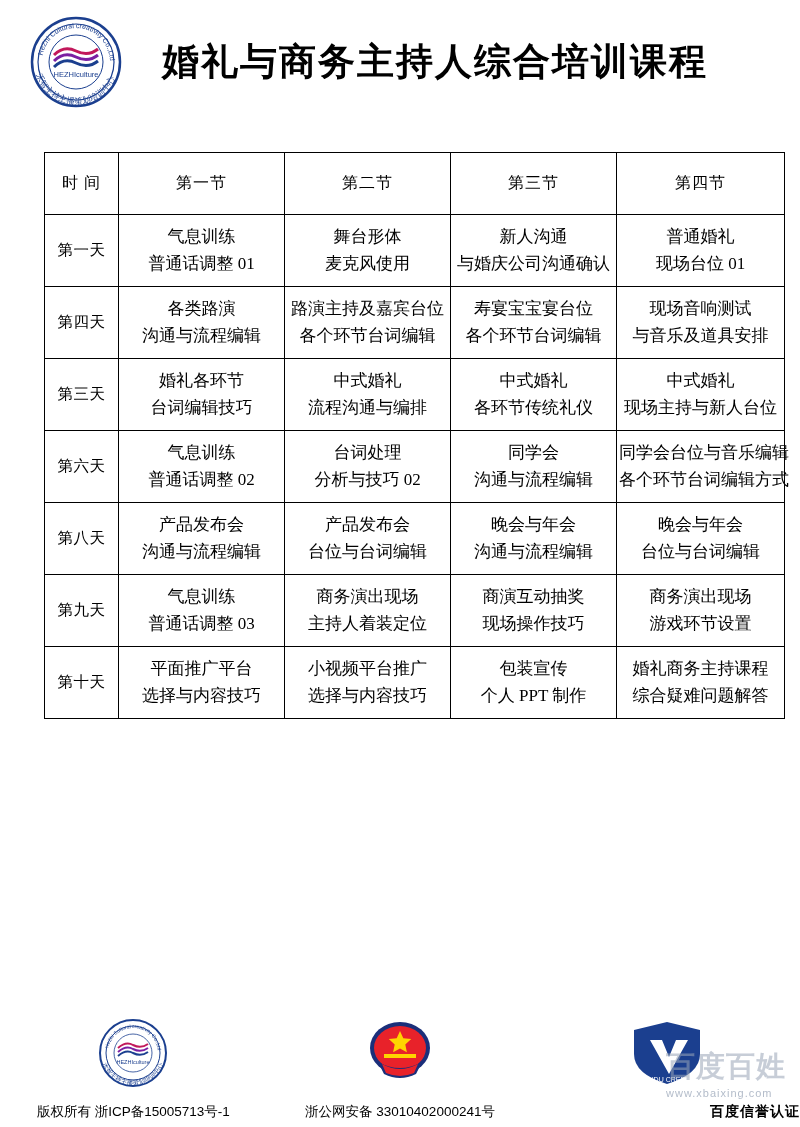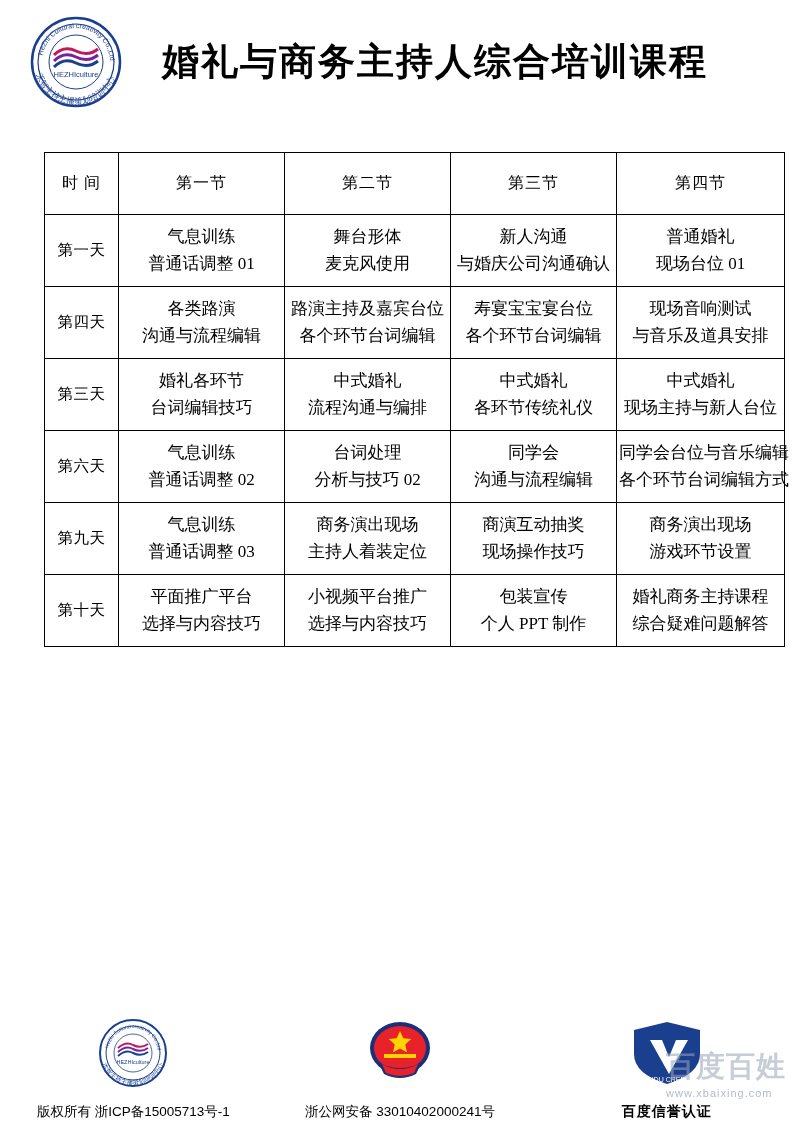--- a/index.html
+++ b/index.html
@@ -127,21 +127,21 @@
     font-family: "Liberation Sans", sans-serif;
     letter-spacing: 1px;
   }
   .wm-sub {
     font-size: 11px;
     color: #9aa6b8;
     opacity: .75;
     font-family: Liberation Sans, sans-serif;
     letter-spacing: 1px;
   }
-  .baidu-wrap { position: relative; }
+  .baidu-wrap { position: relative; text-align: right; }
 </style>
 </head>
 <body>
 
 <div class="header">
   <div class="logo">
     <svg width="124" height="94" viewBox="0 0 124 94" xmlns="http://www.w3.org/2000/svg">
       <circle cx="62" cy="47" r="44" fill="#ffffff" stroke="#1b3f8f" stroke-width="2.5"></circle>
       <circle cx="62" cy="47" r="38" fill="#ffffff" stroke="#1b3f8f" stroke-width="1.2"></circle>
       <circle cx="62" cy="47" r="27" fill="#ffffff" stroke="#1b3f8f" stroke-width="1"></circle>
@@ -250,20 +250,39 @@
             <span class="cell-line">台词处理</span>
             <span class="cell-line">分析与技巧 02</span>
           </td>
           <td>
             <span class="cell-line">同学会</span>
             <span class="cell-line">沟通与流程编辑</span>
           </td>
           <td>
             <span class="cell-line">同学会台位与音乐编辑</span>
             <span class="cell-line">各个环节台词编辑方式</span>
+          </td>
+        </tr>
+        <tr>
+          <td class="daycell">第八天</td>
+          <td>
+            <span class="cell-line">产品发布会</span>
+            <span class="cell-line">沟通与流程编辑</span>
+          </td>
+          <td>
+            <span class="cell-line">产品发布会</span>
+            <span class="cell-line">台位与台词编辑</span>
+          </td>
+          <td>
+            <span class="cell-line">晚会与年会</span>
+            <span class="cell-line">沟通与流程编辑</span>
+          </td>
+          <td>
+            <span class="cell-line">晚会与年会</span>
+            <span class="cell-line">台位与台词编辑</span>
           </td>
         </tr>
         <tr>
           <td class="daycell">第九天</td>
           <td>
             <span class="cell-line">气息训练</span>
             <span class="cell-line">普通话调整 03</span>
           </td>
           <td>
             <span class="cell-line">商务演出现场</span>

